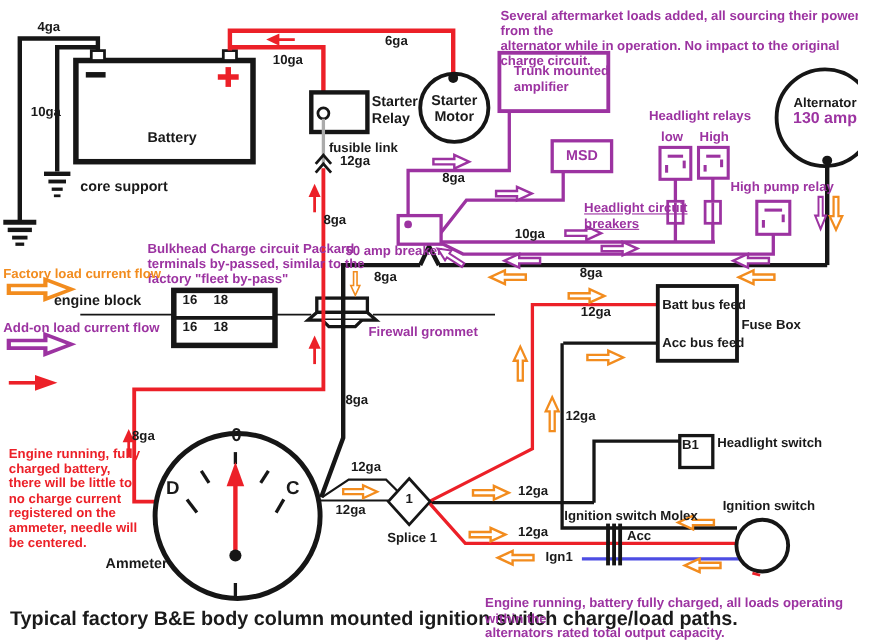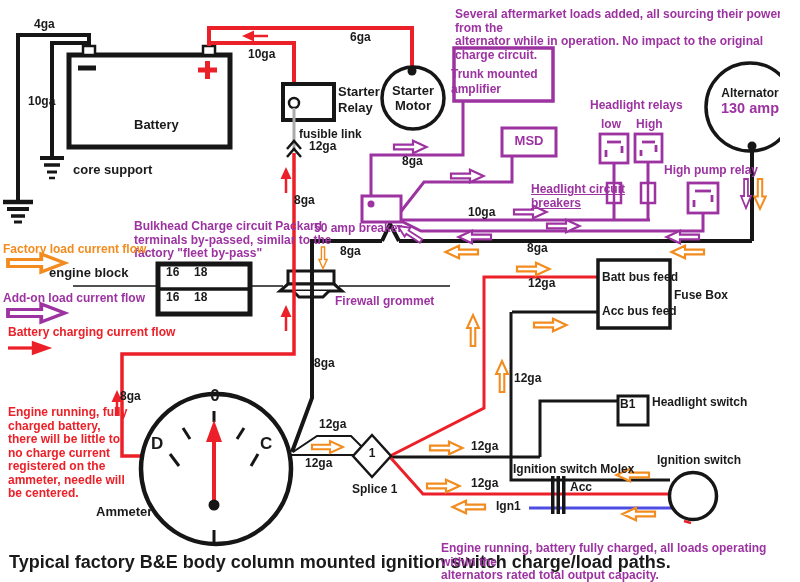--- a/index.html
+++ b/index.html
@@ -243,38 +243,37 @@
 
 <div class="lbl big" style="left:134px;top:118px;">Battery</div>
 <div class="lbl big" style="left:73px;top:163px;">core support</div>
 <div class="lbl big" style="left:49px;top:224px;margin-top:42px;">engine block</div>
 <div class="lbl big" style="left:338px;top:84px;line-height:16px;">Starter
 Relay</div>
 <div class="lbl big center" style="left:384px;top:83px;width:58px;line-height:15px;">Starter
 Motor</div>
 <div class="lbl center" style="left:716px;top:87px;width:68px;">Alternator</div>
 <div class="lbl purple amp center" style="left:716px;top:102px;width:68px;">130 amp</div>
-<div class="lbl purple" style="left:451px;top:57px;line-height:15px;margin-top:10px;">Trunk mounted
+<div class="lbl purple" style="left:467px;top:57px;line-height:15px;">Trunk mounted
 amplifier</div>
 <div class="lbl purple big center" style="left:502px;top:134px;width:54px;">MSD</div>
 <div class="lbl purple" style="left:590px;top:99px;">Headlight relays</div>
 <div class="lbl purple" style="left:601px;top:118px;">low</div>
 <div class="lbl purple" style="left:636px;top:118px;">High</div>
 <div class="lbl purple" style="left:531px;top:183px;text-decoration:underline;">Headlight circuit
 breakers</div>
 <div class="lbl purple" style="left:664px;top:164px;">High pump relay</div>
 <div class="lbl purple" style="left:314px;top:222px;">50 amp breaker</div>
 <div class="lbl purple" style="left:335px;top:295px;">Firewall grommet</div>
 <div class="lbl purple" style="left:134px;top:220px;">Bulkhead Charge circuit Packard
 terminals by-passed, similar to the
 factory "fleet by-pass"</div>
 
 <div class="lbl orange" style="left:3px;top:243px;">Factory load current flow</div>
 <div class="lbl purple" style="left:3px;top:292px;">Add-on load current flow</div>
-<div class="lbl red" style="left:8px;top:326px;">Battery charging current flow</div>
 
 <div class="lbl red" style="left:8px;top:406px;">Engine running, fully
 charged battery,
 there will be little to
 no charge current
 registered on the
 ammeter, needle will
 be centered.</div>
 <div class="lbl big" style="left:96px;top:505px;">Ammeter</div>
 <div class="lbl gauge-face center" style="left:206px;top:389px;width:18px;">0</div>

